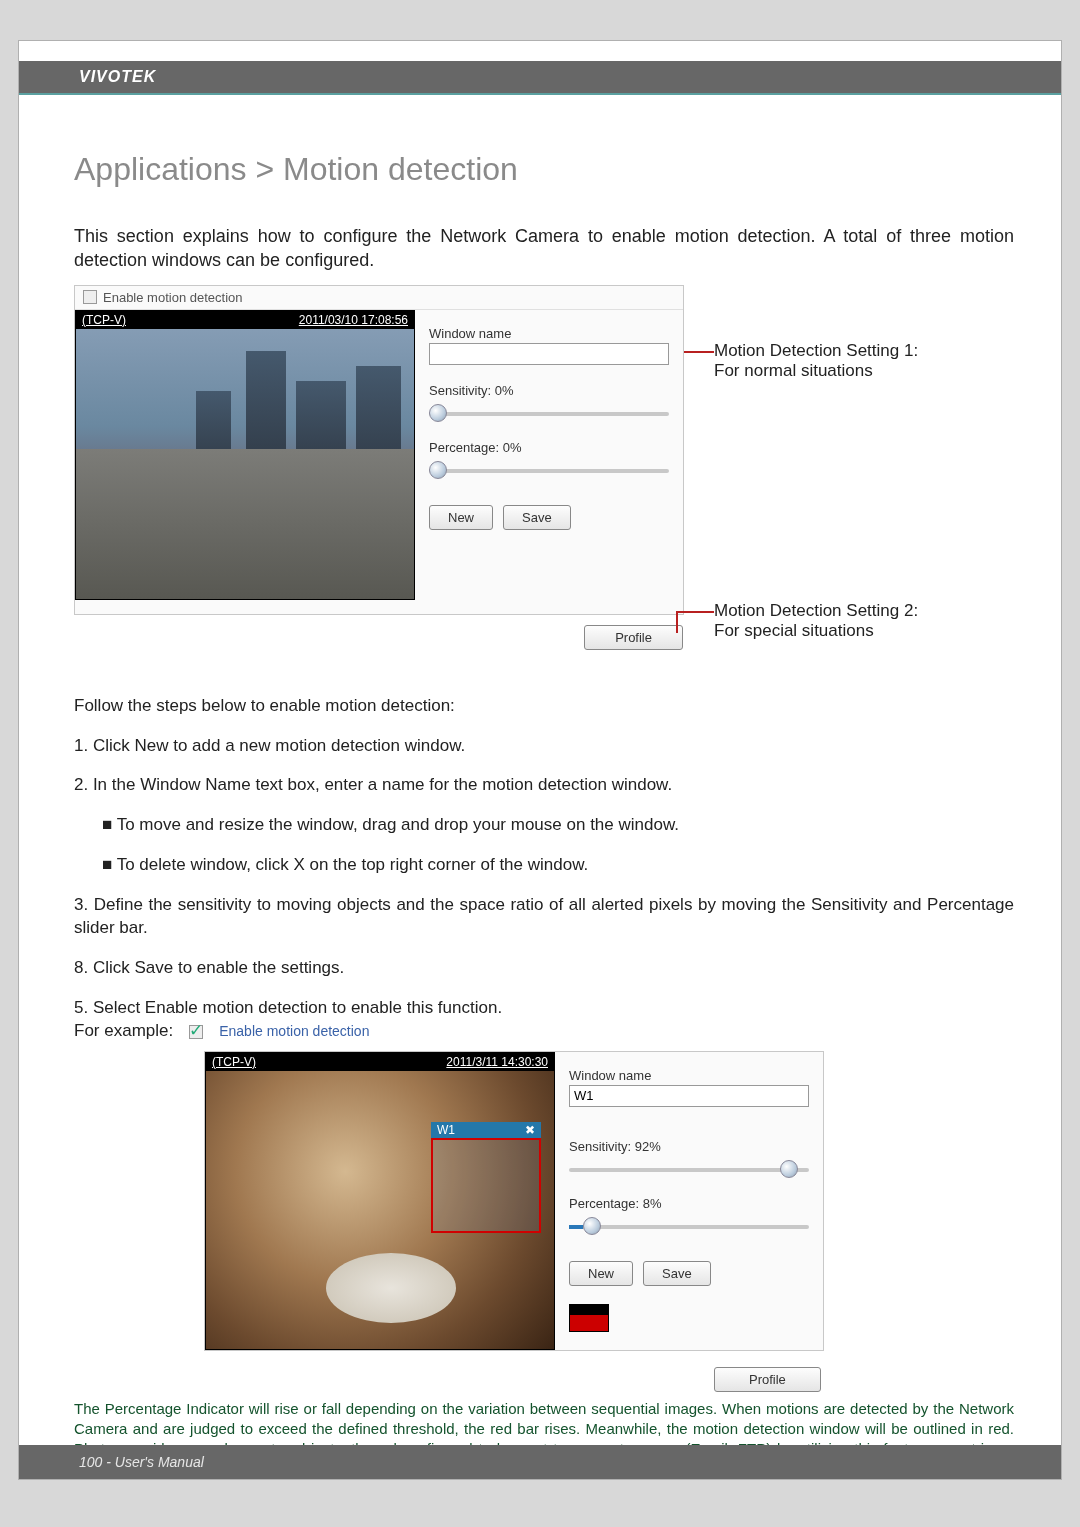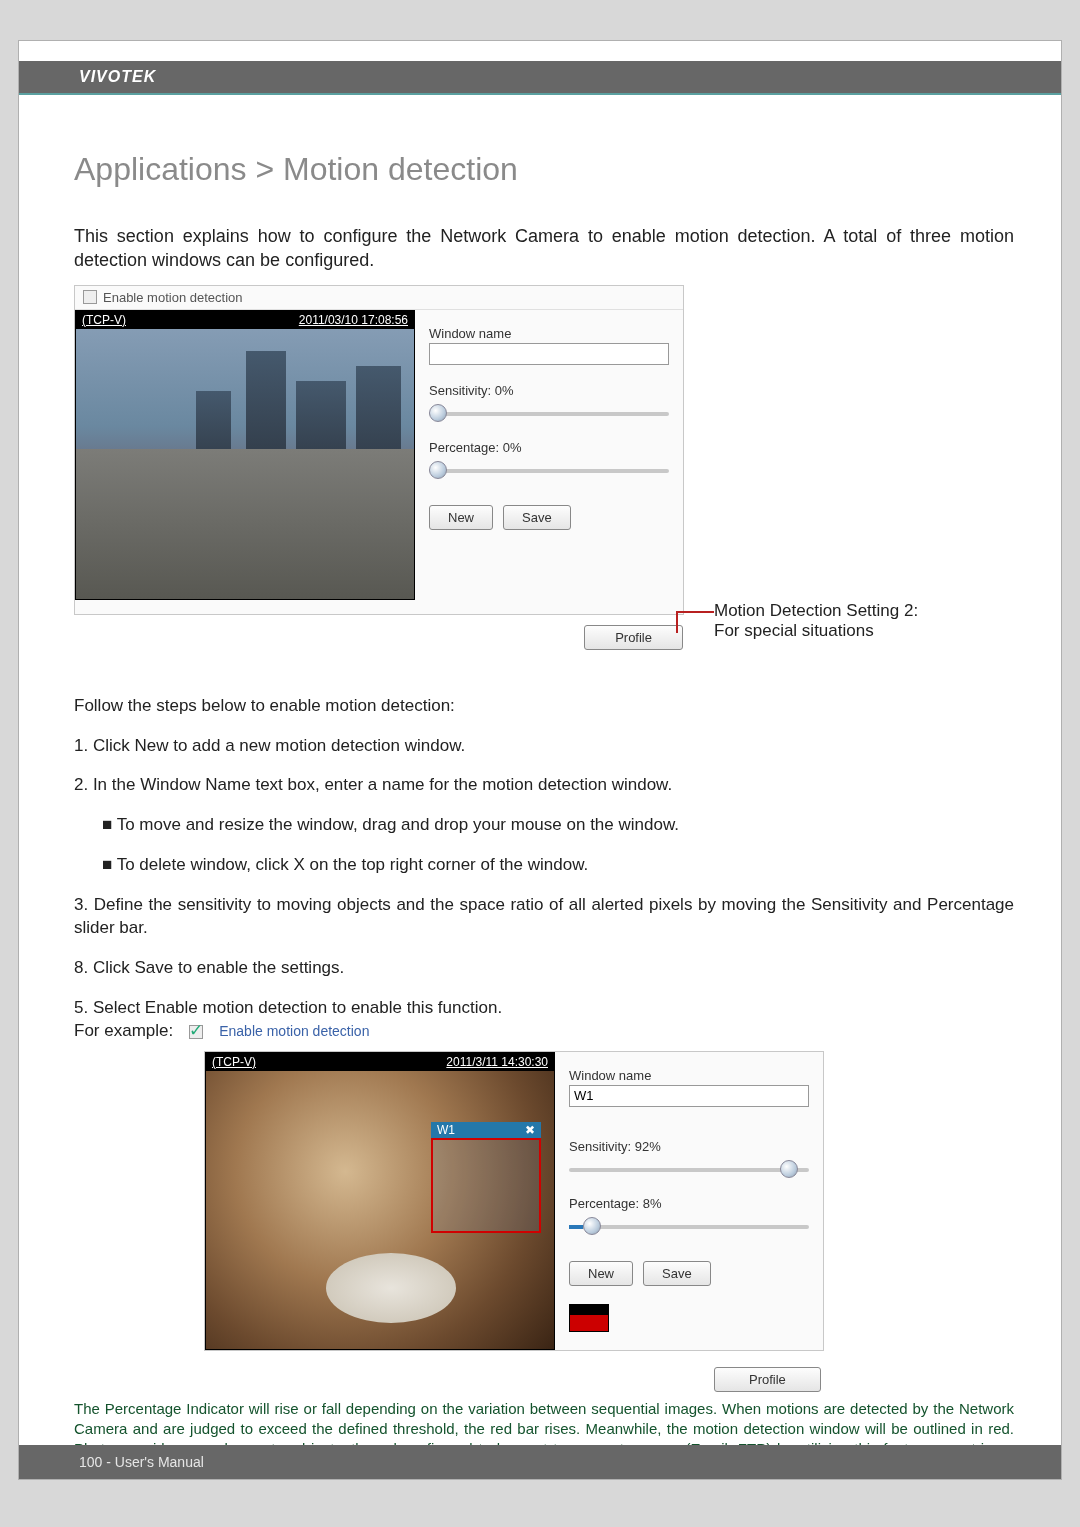--- a/index.html
+++ b/index.html
@@ -152,21 +152,21 @@
     position:absolute; background:#b82020;
   }
   .steps { margin-top:50px; font-size:17px; color:#222; line-height:1.35; }
   .steps p { margin-top:17px; text-align: left; }
   .steps .j { text-align: justify; }
   .sub { padding-left: 28px; }
   .for-example-row { display:flex; align-items:center; gap:16px; margin-top:0; }
   .para2 { font-size:15px; color:#14532d; text-align:justify; line-height:1.32; margin-top:8px;}
   .footer {
     position:absolute; left:0; bottom:0; width:100%; height:34px;
-    background:#676767; color:#e6e6e6; 
+    background:#676767; color:#e6e6e6; font-style:italic;
     font-size:14px; display:flex; align-items:center; padding-left:60px;
   }
   .panel-wrap { position:relative; }
 </style>
 </head>
 <body>
 
 <div class="page">
   <div class="header-bar">
     <span class="brand">VIVOTEK</span>
@@ -210,20 +210,25 @@
             </div>
             <div class="btnrow">
               <div class="btn">New</div>
               <div class="btn">Save</div>
             </div>
           </div>
         </div>
         <div class="profile-btn">Profile</div>
       </div>
 
+      <div class="anno" style="left:640px; top:56px;">
+        <div class="line" style="left:-30px; top:10px; width:30px; height:2px;"></div>
+        <div>Motion Detection Setting 1:</div>
+        <div>For normal situations</div>
+      </div>
       <div class="anno" style="left:640px; top:316px;">
         <div class="line" style="left:-38px; top:10px; width:38px; height:2px;"></div>
         <div class="line" style="left:-38px; top:10px; width:2px; height:22px;"></div>
         <div>Motion Detection Setting 2:</div>
         <div>For special situations</div>
       </div>
     </div>
 
     <div class="steps">
       <p>Follow the steps below to enable motion detection:</p>

